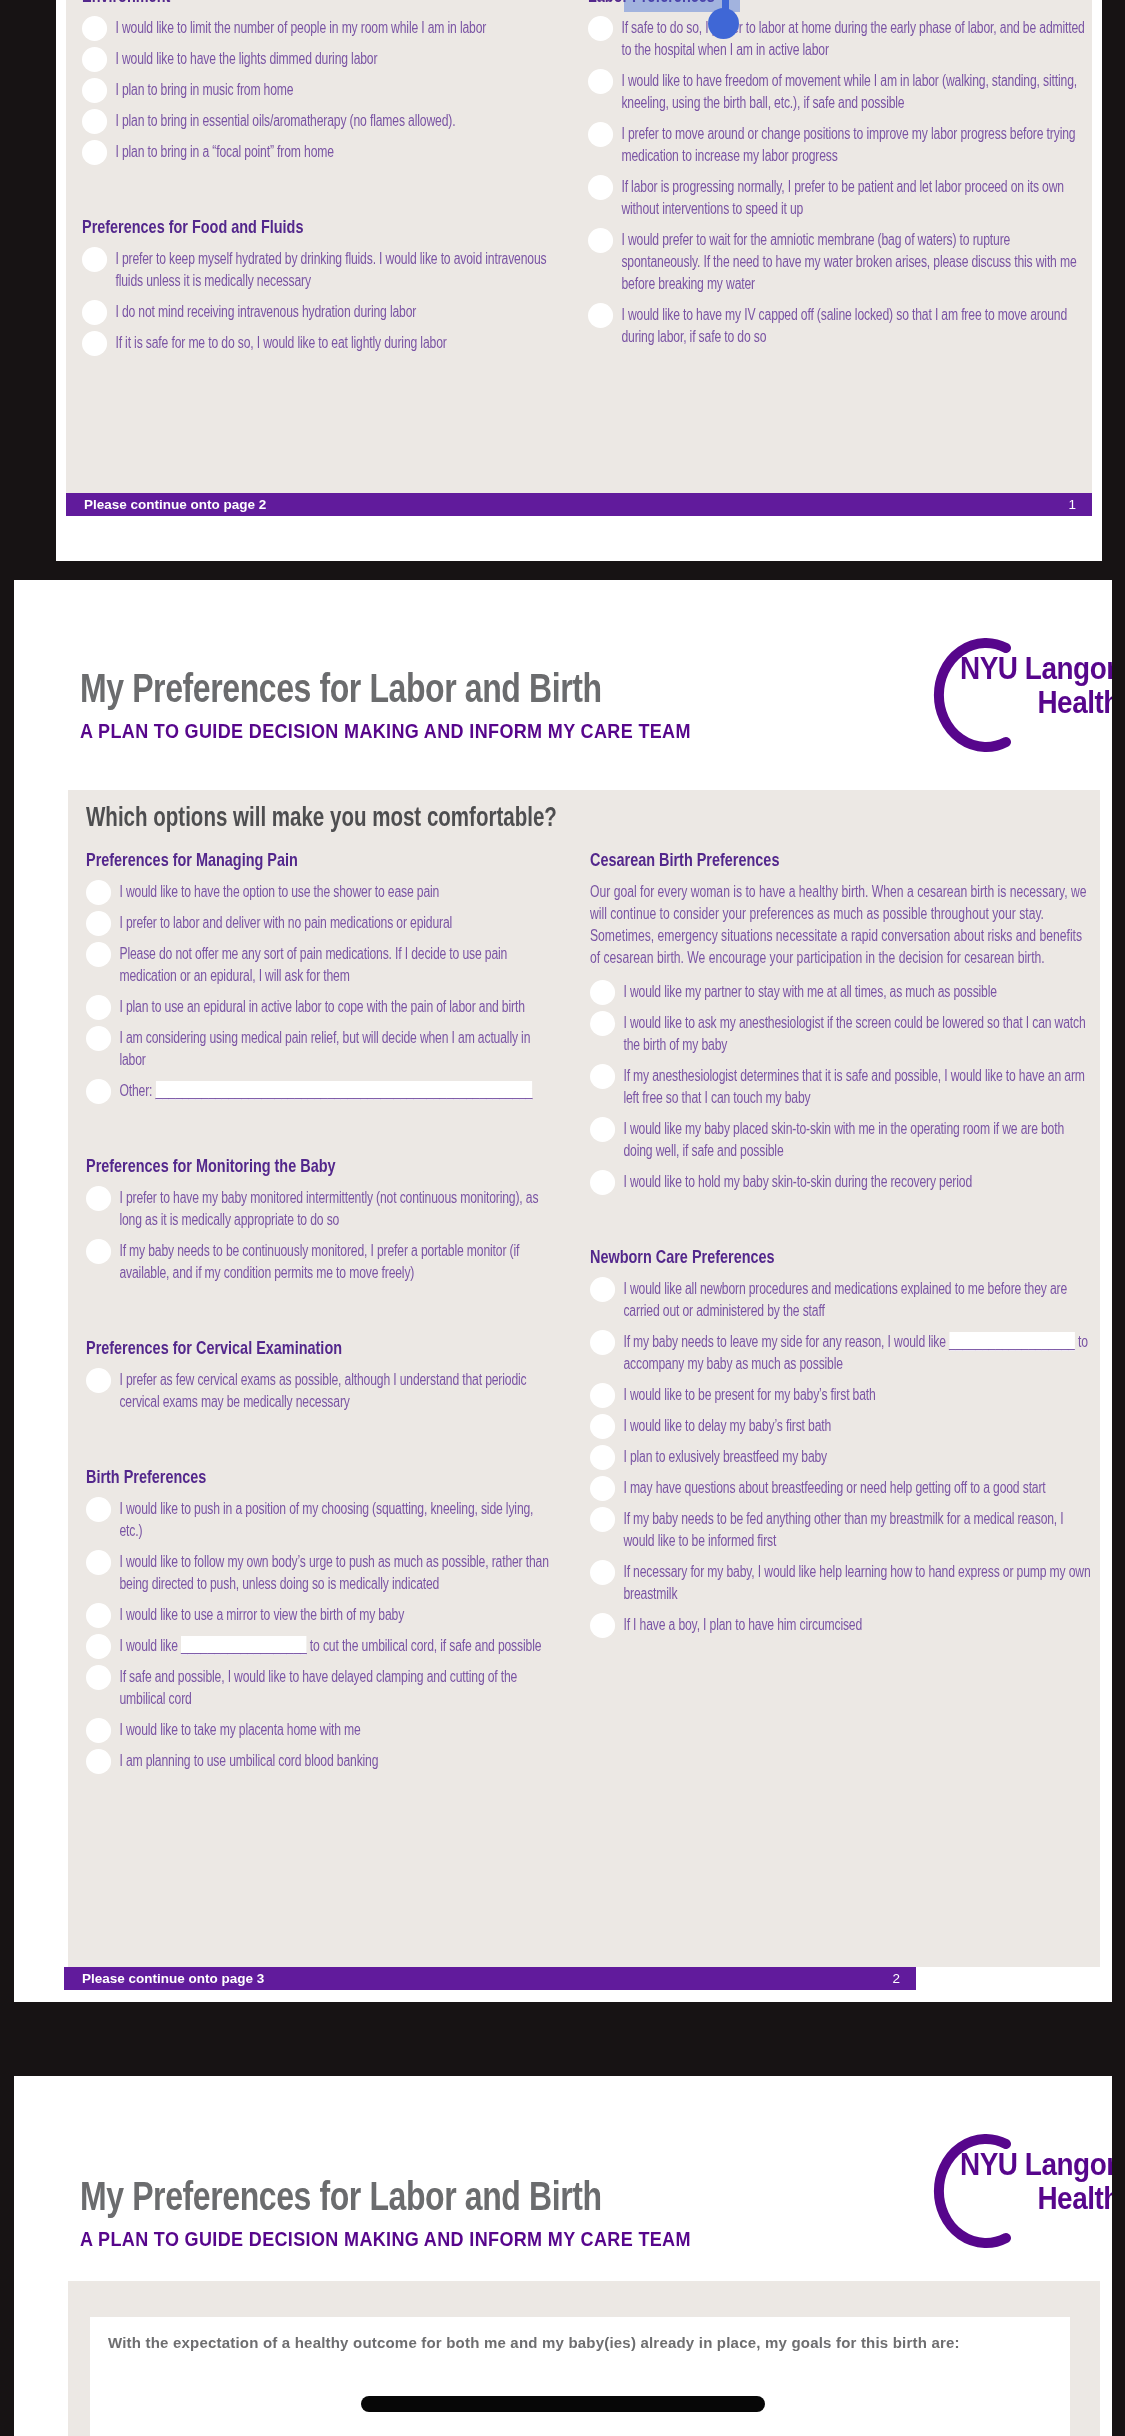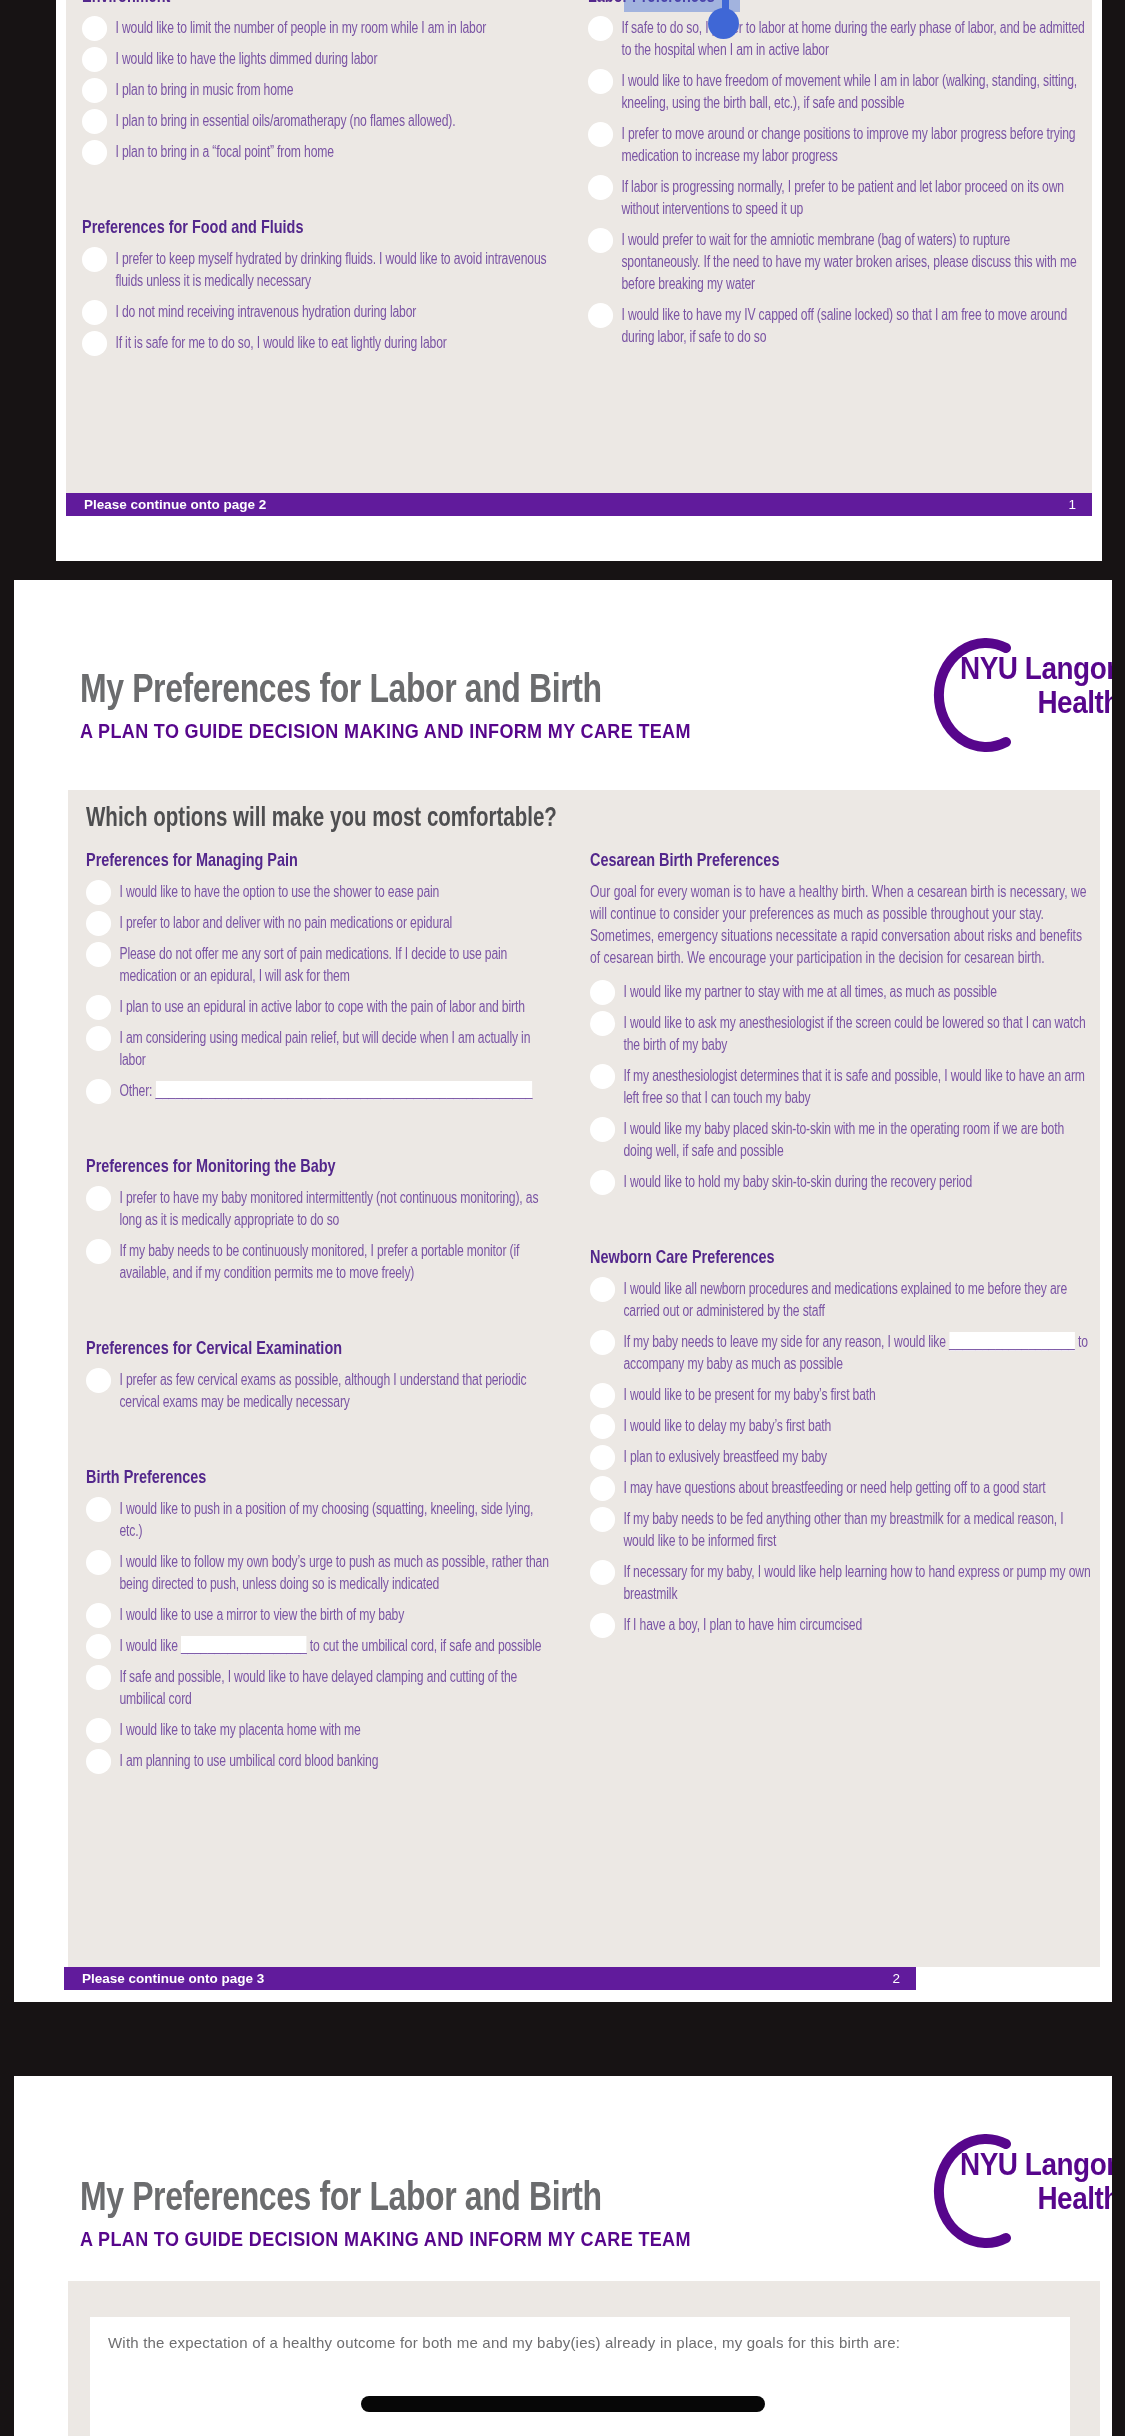--- a/index.html
+++ b/index.html
@@ -98,20 +98,21 @@
     border-radius:50%;background:#3f67d6;z-index:6;
   }
 
   .goalbox{
     position:absolute;left:76px;top:241px;width:980px;height:240px;
     background:#ffffff;
   }
   .goal-label{
     padding:16px 18px;font-size:15px;line-height:19px;color:#6e6e70;
     letter-spacing:.2px;
+    font-weight:bold;
   }
 
   .home-indicator{
     position:absolute;left:361px;top:2396px;width:404px;height:16px;
     border-radius:8px;background:#070707;z-index:20;
   }
 </style>
 </head>
 <body>
 

